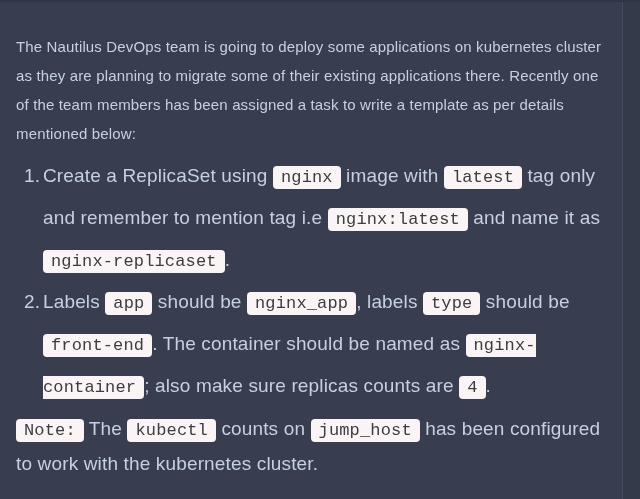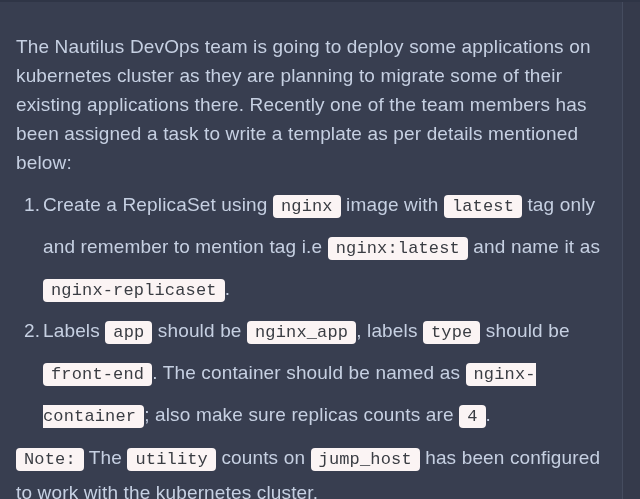--- a/index.html
+++ b/index.html
@@ -20,21 +20,21 @@
   }
   .page{
     position:relative;
     width:640px;height:499px;
     border-top:2px solid var(--top-edge);
     padding:16px 20px 0 16px;
   }
   .intro{
     margin:14px 0 0 0;
     max-width:586px;
-    font-size:19px;
+    font-size:15px;
     line-height:29px;
     letter-spacing:0.15px;
   }
   .task-list{
     list-style:none;
     margin:8px 0 0 0;
     padding:0 0 0 8px;
     max-width:590px;
     font-size:19px;
     line-height:40px;
@@ -75,16 +75,16 @@
 <body>
 
 <div class="page">
   <p class="intro">The Nautilus DevOps team is going to deploy some applications on kubernetes cluster as they are planning to migrate some of their existing applications there. Recently one of the team members has been assigned a task to write a template as per details mentioned below:</p>
 
   <ol class="task-list">
       <li class="task-item"><span class="marker">1.</span><span class="txt">Create a ReplicaSet using </span><code class="code">nginx</code><span class="txt"> image with </span><code class="code">latest</code><span class="txt"> tag only and remember to mention tag i.e </span><code class="code">nginx:latest</code><span class="txt"> and name it as </span><code class="code">nginx-replicaset</code><span class="txt">.</span></li>
       <li class="task-item"><span class="marker">2.</span><span class="txt">Labels </span><code class="code">app</code><span class="txt"> should be </span><code class="code">nginx_app</code><span class="txt">, labels </span><code class="code">type</code><span class="txt"> should be </span><code class="code">front-end</code><span class="txt">. The container should be named as </span><code class="code">nginx-container</code><span class="txt">; also make sure replicas counts are </span><code class="code">4</code><span class="txt">.</span></li>
     </ol>
 
-  <p class="note"><code class="code">Note:</code><span class="txt"> The </span><code class="code">utility</code><span class="txt"> counts on </span><code class="code">jump_host</code><span class="txt"> has been configured to work with the kubernetes cluster.</span></p>
+  <p class="note"><code class="code">Note:</code><span class="txt"> The </span><code class="code">kubectl</code><span class="txt"> counts on </span><code class="code">jump_host</code><span class="txt"> has been configured to work with the kubernetes cluster.</span></p>
 
   <div class="gutter"></div>
 </div>
 
 </body></html>

